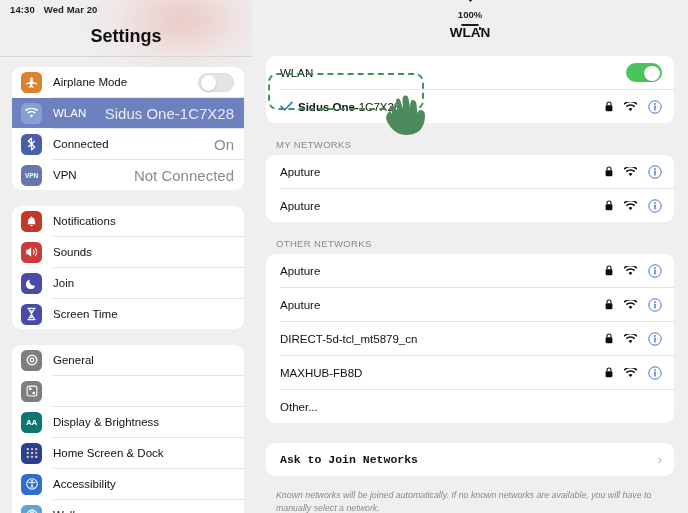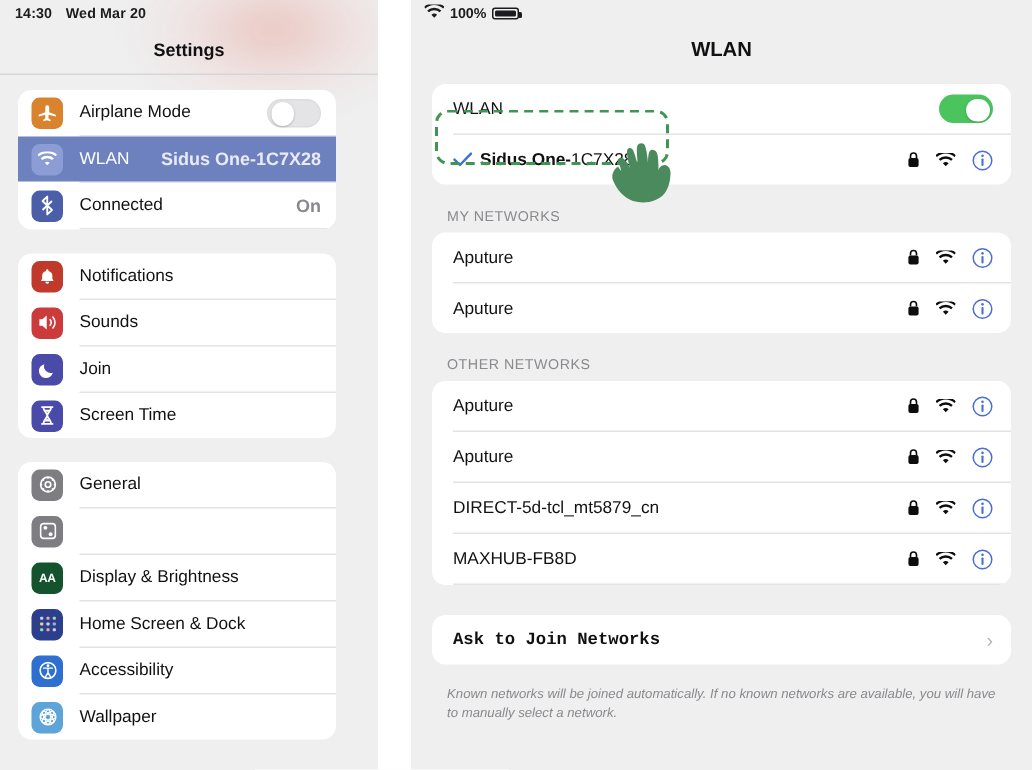--- a/index.html
+++ b/index.html
@@ -2,21 +2,21 @@
 <html><head>
 <meta charset="utf-8">
 <style>
   * { box-sizing: border-box; margin: 0; padding: 0; }
   html, body {
     width: 688px; height: 513px;
     font-family: "Liberation Sans", sans-serif;
     background: #ffffff;
     overflow: hidden;
   }
-  #app { position: relative; width: 688px; height: 513px; display: flex; gap: 22px; }
+  #app { position: relative; width: 688px; height: 513px; display: flex; }
 
   
   .sidebar {
     width: 252px; height: 513px;
     background: #efeff0;
     position: relative;
     flex: 0 0 252px;
     overflow: hidden;
   }
   .sb-wallpaper {
@@ -32,27 +32,27 @@
     display: flex; align-items: center;
     padding: 0 10px;
     font-size: 9.5px; font-weight: bold; color: #1c1c1e;
     letter-spacing: 0.1px;
   }
   .sb-time { margin-right: 9px; }
   .sb-date { font-weight: bold; }
   .sb-title {
     position: relative;
     text-align: center;
-    font-size: 12px; font-weight: bold; color: #111114;
+    font-size: 18px; font-weight: bold; color: #111114;
     padding-top: 8px; padding-bottom: 9px;
   }
   .sb-hairline { height: 1px; background: #d6d6d8; position: relative; }
   .sb-scroll { position: relative; padding: 10px 0 0 0; }
   .sb-group {
-    margin: 0 28px 16px 12px;
+    margin: 0 8px 16px 12px;
     background: #ffffff;
     border-radius: 9px;
     overflow: hidden;
   }
   .sb-row {
     display: flex; align-items: center;
     height: 30px;
     padding: 0 10px 0 9px;
     position: relative;
     cursor: default;
@@ -71,24 +71,23 @@
     margin-right: 11px;
   }
   .sb-icon svg { display: block; }
   .sb-label {
     font-size: 11.5px; color: #111114;
     white-space: nowrap;
     flex: 1 1 auto;
   }
   .sb-row.selected .sb-label { color: #ffffff; }
   .sb-value {
-    font-size: 12px; color: #8a8a8e;
+    font-size: 15px; color: #8a8a8e;
     white-space: nowrap;
     margin-left: auto;
-    font-weight: bold;
   }
   .sb-row.selected .sb-value { color: #e8eaf4; }
 
   
   .toggle {
     width: 36px; height: 19px; border-radius: 10px;
     background: #e4e4e6; position: relative; flex: 0 0 36px;
     margin-left: auto;
     border: 0.5px solid #dcdcde;
   }
@@ -101,24 +100,25 @@
   .toggle.on .knob { left: auto; right: 1.5px; }
 
   
   .main {
     flex: 1 1 auto; height: 513px;
     background: #efeff0;
     position: relative; overflow: hidden;
   }
   .main-statusbar {
     height: 18px; display: flex; align-items: center;
-    justify-content: flex-start;
+    justify-content: center;
     padding: 0 9px;
     font-size: 9.5px; font-weight: bold; color: #1c1c1e;
     gap: 4px;
+    flex-direction: column;
   }
   .batt {
     width: 18px; height: 8.5px; border-radius: 2px;
     border: 1px solid #1c1c1e; position: relative;
     display: inline-block;
   }
   .batt::after {
     content: ""; position: absolute; right: -2.5px; top: 2.3px;
     width: 1.5px; height: 3.5px; border-radius: 0 1px 1px 0;
     background: #1c1c1e;
@@ -238,20 +238,27 @@
               <span class="sb-icon" style="background: rgb(74, 95, 168);">
                 <svg width="11" height="14" viewBox="0 0 12 16">
                   <path d="M6 8 2.4 4.6 6 1.2V8zm0 0 3.6 3.4L6 14.8V8z" fill="none" stroke="#fff" stroke-width="1.4" stroke-linejoin="round"></path>
                   <path d="M2.4 11.4 9.6 4.6" stroke="#fff" stroke-width="1.4" fill="none"></path>
                 </svg>
               </span>
               <span class="sb-label">Connected</span>
               <span class="sb-value">On</span>
             </div>
             <div class="sb-sep"></div>
+            <div class="sb-row">
+              <span class="sb-icon" style="background: rgb(101, 120, 174);">
+                <span style="font-size:6.5px;font-weight:bold;letter-spacing:-0.2px;color:#fff;font-family:'Liberation Sans',sans-serif">VPN</span>
+              </span>
+              <span class="sb-label">VPN</span>
+              <span class="sb-value">Not Connected</span>
+            </div>
           </div>
           <div class="sb-group">
             <div class="sb-row">
               <span class="sb-icon" style="background: rgb(192, 57, 43);">
                 <svg width="13" height="13" viewBox="0 0 16 16">
                   <path d="M8 1.8a1 1 0 0 1 1 1v.4a4.2 4.2 0 0 1 3.2 4v2.4l1 1.8H2.8l1-1.8V7.2a4.2 4.2 0 0 1 3.2-4v-.4a1 1 0 0 1 1-1zM6.4 12.2h3.2a1.6 1.6 0 0 1-3.2 0z" fill="#fff"></path>
                 </svg>
               </span>
               <span class="sb-label">Notifications</span>
             </div>
@@ -306,21 +313,21 @@
                 <svg width="14" height="14" viewBox="0 0 16 16">
                   <rect x="2.4" y="2.4" width="11.2" height="11.2" rx="2.4" fill="none" stroke="#fff" stroke-width="1.2"></rect>
                   <circle cx="6" cy="5.6" r="1.5" fill="#fff"></circle>
                   <circle cx="10" cy="10.4" r="1.5" fill="#fff"></circle>
                   <path d="M4.4 5.6h-0M11.6 10.4h0" stroke="#fff" stroke-width="1.2"></path>
                 </svg>
               </span>
             </div>
             <div class="sb-sep"></div>
             <div class="sb-row">
-              <span class="sb-icon" style="background: #14532d;">
+              <span class="sb-icon" style="background: #0f766e;">
                 <span style="font-size:8px;font-weight:bold;letter-spacing:-0.3px;color:#fff;font-family:'Liberation Sans',sans-serif">AA</span>
               </span>
               <span class="sb-label">Display &amp; Brightness</span>
             </div>
             <div class="sb-sep"></div>
             <div class="sb-row">
               <span class="sb-icon" style="background: rgb(44, 63, 140);">
                 <svg width="14" height="14" viewBox="0 0 16 16">
                   <g fill="#c8d0f0">
                     <rect x="2" y="2.4" width="2.4" height="2.4" rx="0.6"></rect>
@@ -574,20 +581,24 @@
               <span class="ico-info">
                 <svg width="14" height="14" viewBox="0 0 14 14">
                   <circle cx="7" cy="7" r="6.2" fill="none" stroke="#4a6fd0" stroke-width="1"></circle>
                   <circle cx="7" cy="3.9" r="0.85" fill="#4a6fd0"></circle>
                   <rect x="6.3" y="5.6" width="1.4" height="5" rx="0.6" fill="#4a6fd0"></rect>
                 </svg>
               </span>
             </span>
           </div>
           <div class="row-sep"></div>
+          <div class="row">
+            <span class="row-label">Other...</span>
+            <span class="row-right"></span>
+          </div>
         </div>
 
       <div style="height:14px"></div>
       <div class="card">
         <div class="row">
           <span class="row-label bold">Ask to Join Networks</span>
           <span class="row-right">
             <span class="row-value">Off</span>
             <span class="chevron">›</span>
           </span>

